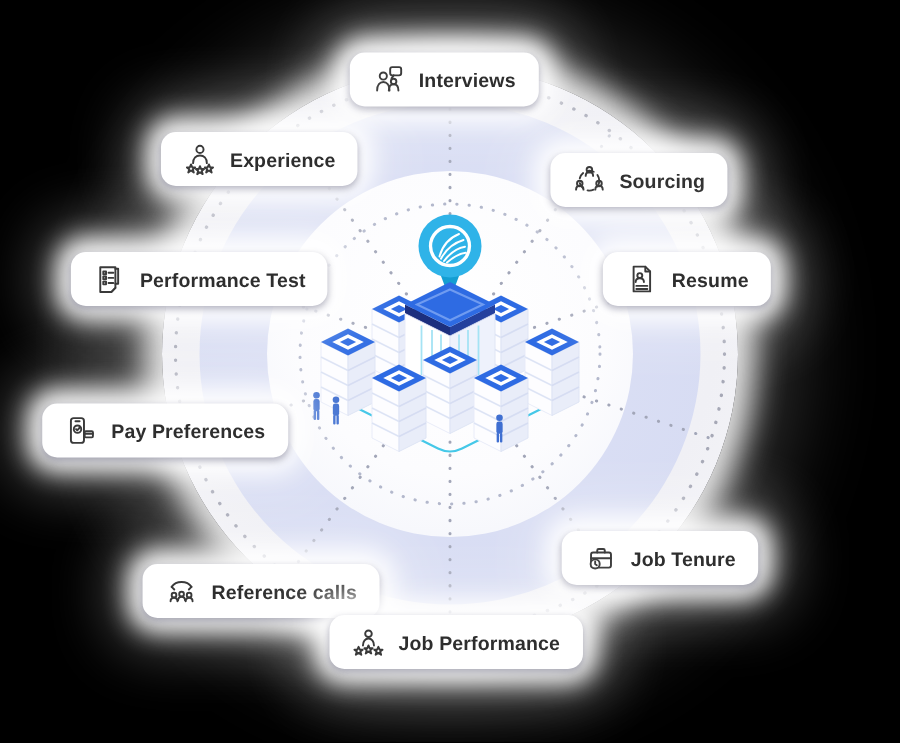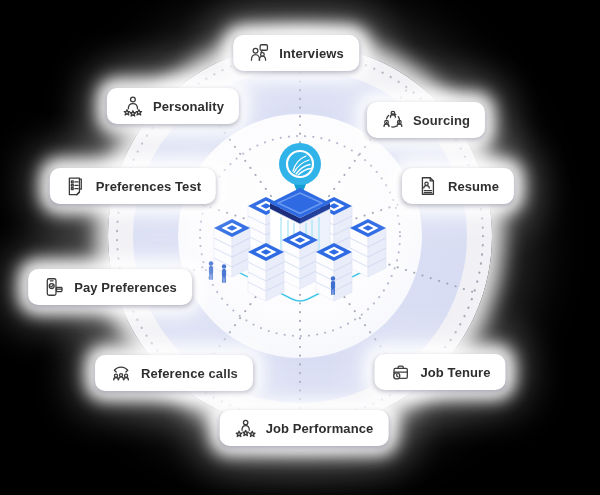--- a/index.html
+++ b/index.html
@@ -130,21 +130,21 @@
   <div class="pill" style="left:173px;top:106px">
     <span class="ic">
       <svg viewBox="0 0 24 24" width="22" height="22">
         <circle cx="12" cy="5" r="2.6"></circle>
           <path d="M7,15 c0-3.6 2.2-5.6 5-5.6 s5,2 5,5.6"></path>
         <use href="#star" transform="translate(5.5,19)"></use>
           <use href="#star" transform="translate(12,20.2)"></use>
         <use href="#star" transform="translate(18.5,19)"></use>
       </svg>
       </span>
-    <span>Personality</span>
+    <span>Experience</span>
   </div>
 
   <div class="pill" style="left:426px;top:120px">
     <span class="ic">
       <svg viewBox="0 0 24 24" width="22" height="22">
         <circle cx="12" cy="12.5" r="7.2" stroke-dasharray="4.5 3.6"></circle>
         <circle cx="12" cy="4.5" r="2"></circle>
           <path d="M9.3,9 c0-1.7 1.2-2.8 2.7-2.8 s2.7,1.1 2.7,2.8"></path>
         <circle cx="5" cy="14.5" r="2"></circle>
           <path d="M2.3,19 c0-1.7 1.2-2.8 2.7-2.8 s2.7,1.1 2.7,2.8"></path>
@@ -162,21 +162,21 @@
           <path d="M16,15.5 h2 v-11 h-2"></path>
         <rect x="7.2" y="6.5" width="2" height="2"></rect>
           <path d="M11,7.5 h3.5"></path>
         <rect x="7.2" y="10.2" width="2" height="2"></rect>
           <path d="M11,11.2 h3.5"></path>
         <rect x="7.2" y="13.9" width="2" height="2"></rect>
           <path d="M11,14.9 h3.5"></path>
         <path d="M13,21.5 l3-3"></path>
       </svg>
       </span>
-    <span>Preferences Test</span>
+    <span>Performance Test</span>
   </div>
 
   <div class="pill" style="left:110px;top:287px">
     <span class="ic">
       <svg viewBox="0 0 24 24" width="22" height="22">
         <rect x="4.5" y="3" width="9.5" height="18" rx="2"></rect>
           <path d="M7.8,5.3 h3"></path>
         <circle cx="9.3" cy="11" r="2.7"></circle>
           <path d="M8.2,11 l0.9,0.9 1.7,-1.9"></path>
         <rect x="14.5" y="12.5" width="6" height="4.5" rx="0.8"></rect>
@@ -193,21 +193,21 @@
           <path d="M14.5,3 V6.5 H18"></path>
         <circle cx="10.5" cy="9.5" r="1.8"></circle>
           <path d="M7.5,14.2 c0-1.7 1.3-2.7 3-2.7 s3,1 3,2.7"></path>
         <path d="M8,17 h8 M8,19.3 h8"></path>
       </svg>
       </span>
     <span>Resume</span>
   </div>
 
 
-  <div class="pill" style="left:174px;top:373px">
+  <div class="pill" style="left:174px;top:394px">
     <span class="ic">
       <svg viewBox="0 0 24 24" width="22" height="22">
         <path d="M4.8,9 C8,4.3 16,4.3 19.2,9"></path>
           <path d="M4.8,9 l1.9,1.9 M19.2,9 l-1.9,1.9"></path>
         <circle cx="6.5" cy="15" r="1.7"></circle>
           <path d="M4,19.5 c0-1.6 1.1-2.6 2.5-2.6 s2.5,1 2.5,2.6"></path>
         <circle cx="12" cy="14.3" r="1.7"></circle>
           <path d="M9.5,18.8 c0-1.6 1.1-2.6 2.5-2.6 s2.5,1 2.5,2.6"></path>
         <circle cx="17.5" cy="15" r="1.7"></circle>
           <path d="M15,19.5 c0-1.6 1.1-2.6 2.5-2.6 s2.5,1 2.5,2.6"></path>

